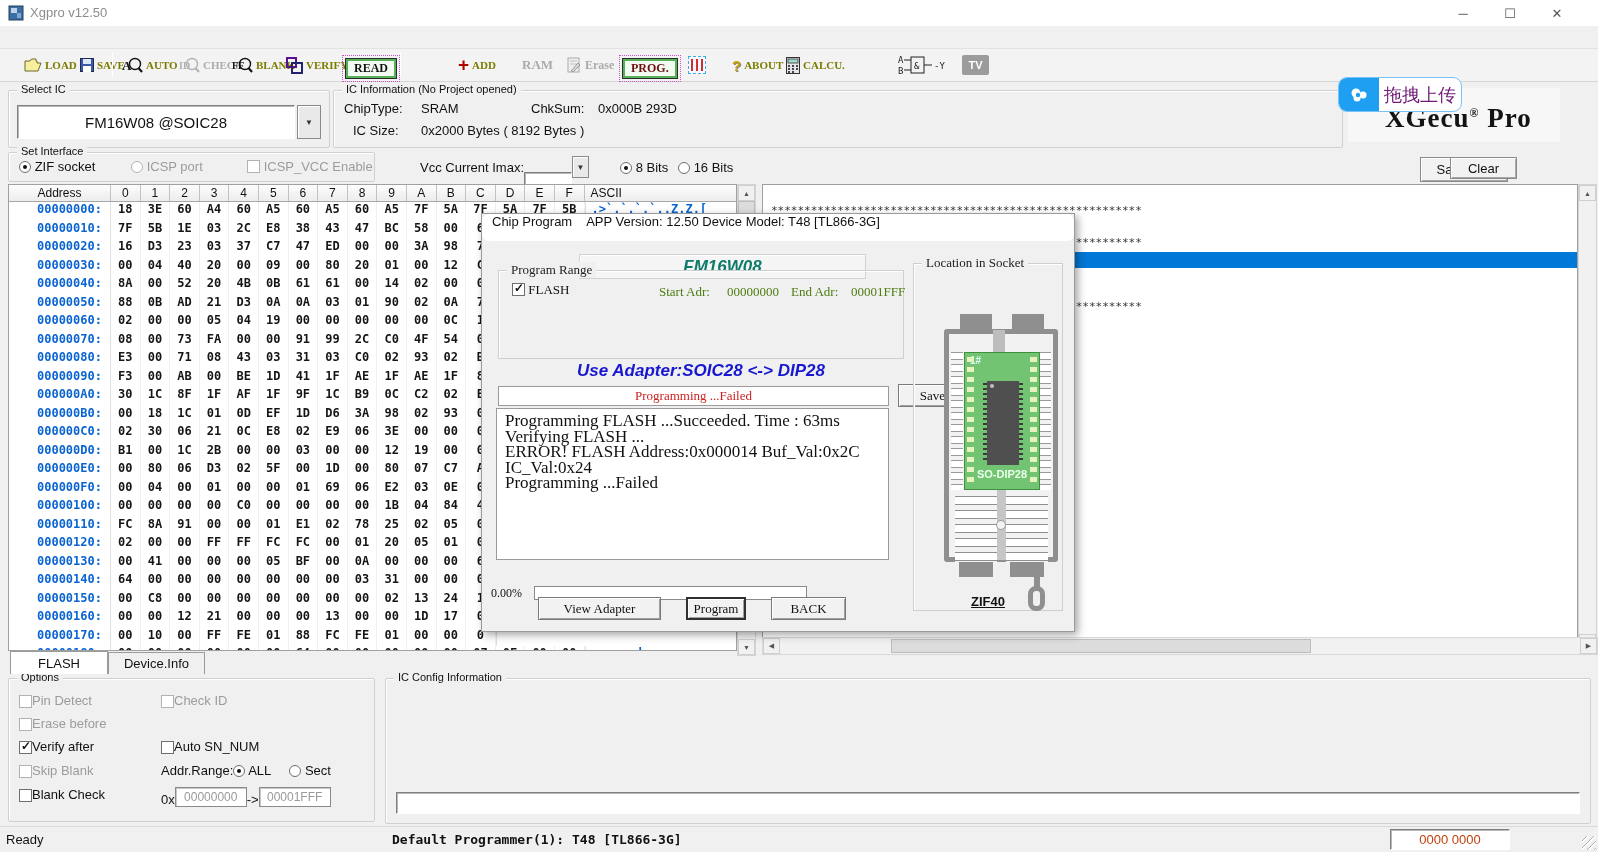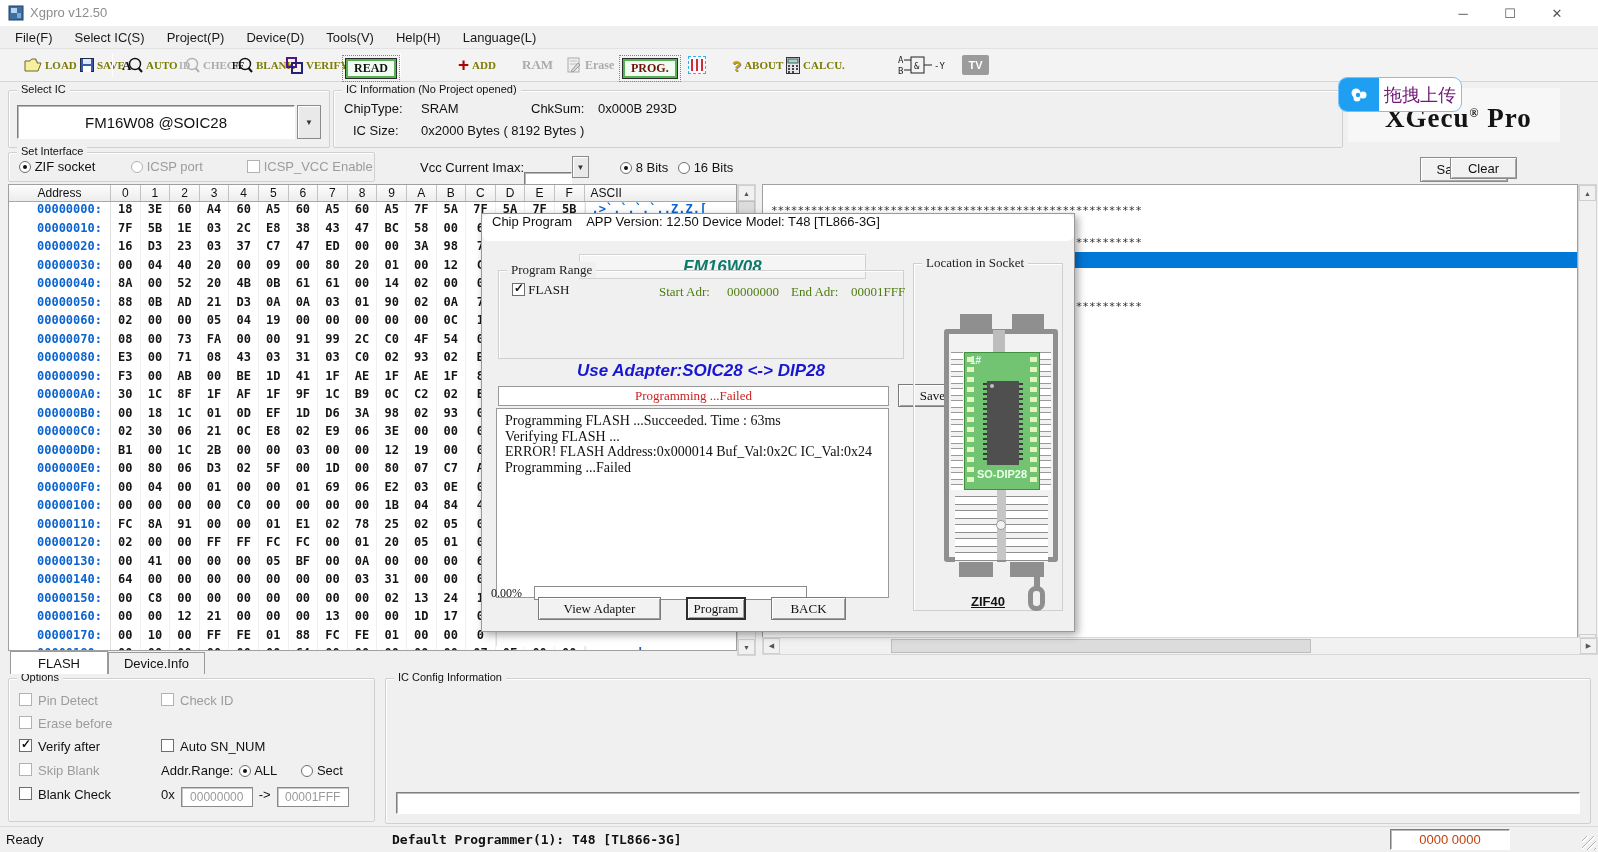--- a/index.html
+++ b/index.html
@@ -85,22 +85,22 @@
         box-shadow:inset 1px 1px 0 #fff;display:flex;align-items:center;justify-content:center;}
   .band span{font-style:italic;font-weight:bold;font-size:17px;color:#0d7a6a;font-family:"Liberation Sans",sans-serif;}
   .dgrp{position:absolute;border:1px solid #cfcfcf;box-shadow:inset 1px 1px 0 #fff;}
   .dgrp-label{position:absolute;top:-9px;left:8px;background:#f0f0f0;padding:0 4px;font-size:13px;color:#222;}
   .gray{color:#4d7c0f;}
   .adapter{position:absolute;left:16px;top:147px;width:406px;text-align:center;
            font-family:"Liberation Sans",sans-serif;font-weight:bold;font-style:italic;font-size:17px;color:#1717d0;}
   .statusbox{position:absolute;left:16px;top:172px;width:391px;height:20px;background:#fff;border:1px solid #9a9a9a;
              display:flex;align-items:center;justify-content:center;}
   .statusbox span{color:#cc2222;font-size:13px;}
-  .dlogbox{position:absolute;left:14px;top:194px;width:393px;height:190px;background:#fff;border:1px solid #9a9a9a;
-           padding:4px 8px;font-size:14px;line-height:15.5px;color:#111;}
+  .dlogbox{position:absolute;left:14px;top:194px;width:393px;height:152px;background:#fff;border:1px solid #9a9a9a;
+           padding:4px 8px;font-size:17px;line-height:15.5px;color:#111;}
   .dbtn{position:absolute;height:23px;background:#f2f2f2;border:1px solid #7a7a7a;
         box-shadow:inset 1px 1px 0 #fff,inset -1px -1px 0 #a0a0a0;display:flex;align-items:center;justify-content:center;
         font-size:13px;font-family:"Liberation Serif",serif;}
   .dbtn.def{border:2px solid #2f2f2f;}
   .pbar{position:absolute;left:52px;top:372px;width:273px;height:14px;background:#fff;border:1px solid #8a8a8a;}
 
   
   .sock-body{position:absolute;left:30px;top:65px;width:114px;height:233px;border:5px solid #8f8f8f;border-radius:3px;background:#f2f2f2;}
   .tab{position:absolute;background:#8f8f8f;}
   .pinstrip{position:absolute;width:12px;background:repeating-linear-gradient(to bottom,#9a9a9a 0 1px,#ffffff 1px 7px,#9a9a9a 7px 8px,#f2f2f2 8px 12px);}
@@ -114,21 +114,21 @@
   .sodip{position:absolute;left:0;top:115px;width:100%;text-align:center;color:#eaffea;font-weight:bold;font-size:11px;font-family:"Liberation Sans",sans-serif;}
   .lever{position:absolute;left:120px;top:310px;width:6px;height:14px;background:#8f8f8f;}
   .ring{position:absolute;left:114px;top:322px;width:17px;height:25px;border:5px solid #8f8f8f;border-radius:8px;}
   .zif40{position:absolute;left:0;top:330px;width:100%;text-align:center;font-weight:bold;font-size:13px;font-family:"Liberation Sans",sans-serif;text-decoration:underline;}
 
   
   .tab-flash{left:10px;top:651px;width:98px;height:23px;background:#fff;border:1px solid #9a9a9a;border-bottom:none;
              display:flex;align-items:center;justify-content:center;z-index:3;}
   .tab-dev{left:108px;top:652px;width:97px;height:22px;background:#f0f0f0;border:1px solid #9a9a9a;border-bottom:none;
            display:flex;align-items:center;justify-content:center;}
-  .opt-row{position:absolute;left:10px;display:flex;align-items:flex-start;gap:6px;}
+  .opt-row{position:absolute;left:10px;display:flex;align-items:flex-end;gap:0;}
   .inputbox{background:#fff;border:1px solid #8a8a8a;box-shadow:inset 1px 1px 0 #c8c8c8;color:#9a9a9a;
             font-size:12px;display:flex;align-items:center;justify-content:center;}
   .statusbar{left:0;top:826px;width:1598px;height:26px;background:#f0f0f0;border-top:1px solid #dadada;}
   .grip{right:2px;bottom:2px;width:14px;height:14px;
         background:repeating-linear-gradient(135deg,transparent 0 3px,#b0b0b0 3px 4px,#fff 4px 5px);}
   .mono-b{font-family:"DejaVu Sans Mono",monospace;font-weight:bold;}
 </style>
 </head>
 <body>
 
@@ -139,29 +139,20 @@
       <rect x="1" y="1" width="14" height="14" fill="#3a6ea5" stroke="#23415f"></rect>
       <rect x="3" y="3" width="6" height="5" fill="#bcd3ea"></rect>
         <rect x="9" y="8" width="4" height="5" fill="#7fa8cf"></rect>
     </svg>
     <div class="abs title-text">Xgpro v12.50</div>
     <div class="abs winbtn" style="left:1440px">─</div>
     <div class="abs winbtn" style="left:1487px">☐</div>
     <div class="abs winbtn" style="left:1534px">✕</div>
   </div>
 
-  <div class="abs menubar" id="menubar">
-      <span>File(F)</span>
-      <span>Select IC(S)</span>
-      <span>Project(P)</span>
-      <span>Device(D)</span>
-      <span>Tools(V)</span>
-      <span>Help(H)</span>
-      <span>Language(L)</span>
-    </div>
 
   <div class="abs toolbar">
     <div class="tbtn" style="left:24px">
       <svg width="18" height="14">
           <path d="M1 13 L1 3 L6 3 L7.5 1 L12 1 L12 3 L13 3 L13 5 L17 5 L14 13 Z" fill="#f7ef9e" stroke="#6b6b2a"></path>
         </svg>
       <span class="tlabel">LOAD</span>
     </div>
     <div class="tbtn" style="left:80px">
       <svg width="14" height="14">

